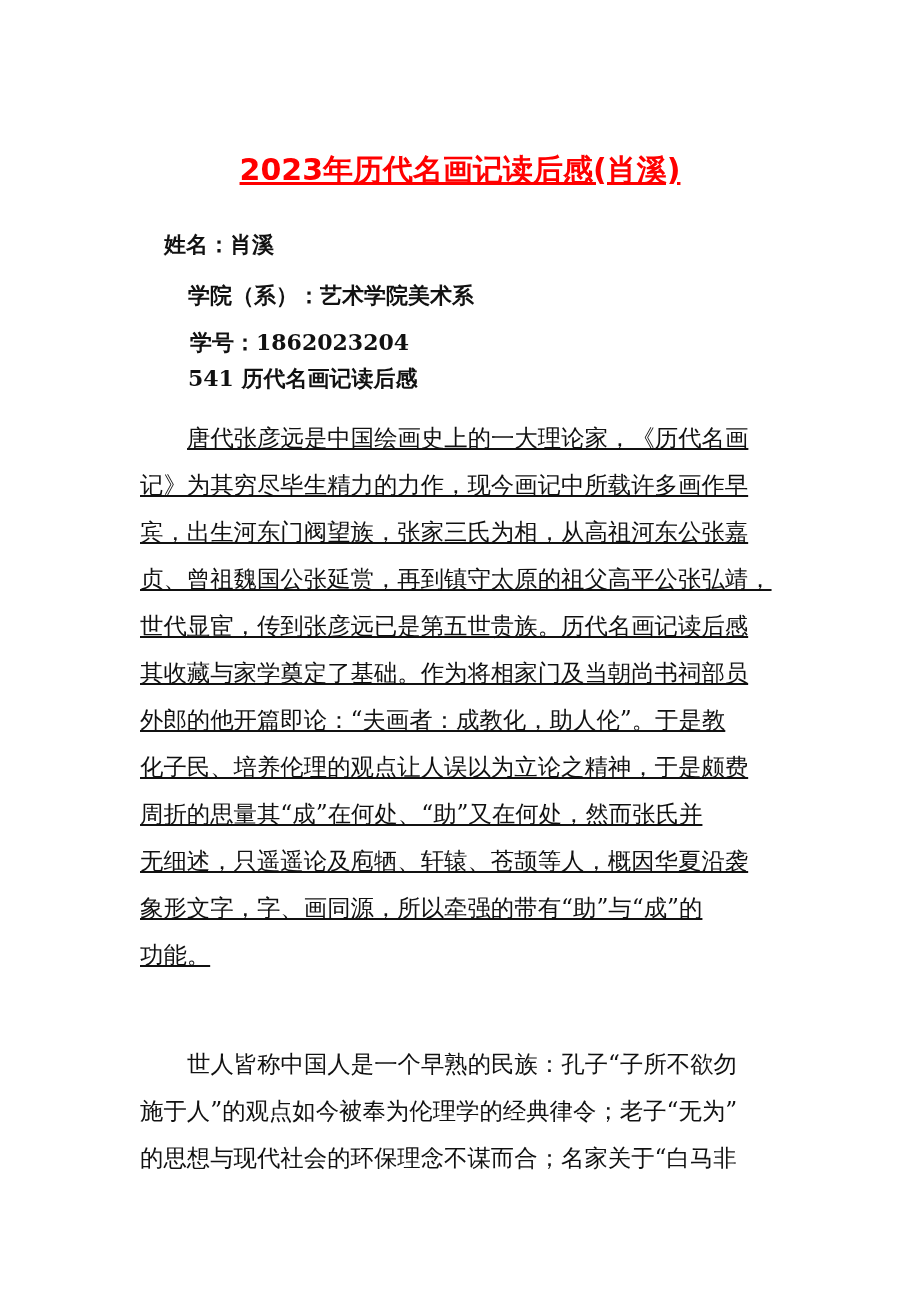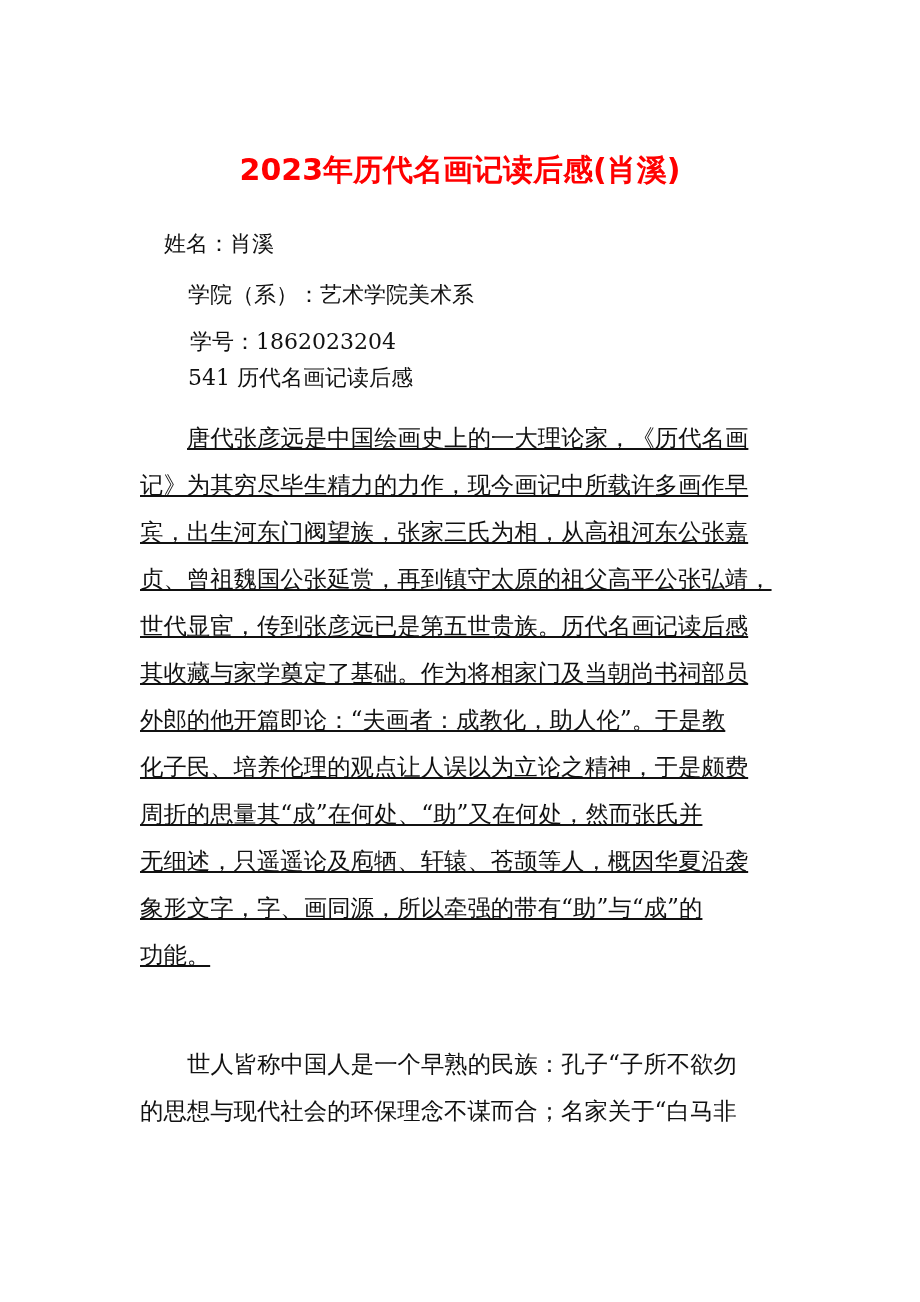--- a/index.html
+++ b/index.html
@@ -1,22 +1,22 @@
 <!DOCTYPE html>
 <html><head>
 <meta charset="utf-8">
 <style>
   html, body { margin: 0; padding: 0; background: #ffffff; }
   body { width: 920px; height: 1302px; position: relative; overflow: hidden;
          font-family: "DejaVu Serif", "Liberation Serif", serif; color: #111; }
   .page { position: absolute; left: 0; top: 0; width: 920px; height: 1302px; }
   .title { position: absolute; left: 0; top: 146px; width: 920px; text-align: center;
            font-family: "DejaVu Sans", "Liberation Sans", sans-serif; font-weight: bold;
-           font-size: 30px; line-height: 48px; color: #ff0000; letter-spacing: 0px; }
-  .meta { position: absolute; font-size: 22px; line-height: 30px; white-space: nowrap; }
+           font-size: 30px; line-height: 48px; color: #ff0000; letter-spacing: 0px; text-decoration: underline; }
+  .meta { position: absolute; font-size: 22px; line-height: 30px; white-space: nowrap; font-weight: bold; }
   .body-text { position: absolute; left: 140px; width: 640px; font-size: 23.4px;
                line-height: 47px; text-align: justify; }
   .p1 { top: 415px; text-decoration: underline; }
   .p2 { top: 1041px; }
   .line { display: block; white-space: nowrap; }
 </style>
 </head>
 <body>
 
 <div class="page">
@@ -37,15 +37,16 @@
     <span class="line">外郎的他开篇即论：“夫画者：成教化，助人伦”。于是教</span>
     <span class="line">化子民、培养伦理的观点让人误以为立论之精神，于是颇费</span>
     <span class="line">周折的思量其“成”在何处、“助”又在何处，然而张氏并</span>
     <span class="line">无细述，只遥遥论及庖牺、轩辕、苍颉等人，概因华夏沿袭</span>
     <span class="line">象形文字，字、画同源，所以牵强的带有“助”与“成”的</span>
     <span class="line">功能。</span>
   </div>
 
   <div class="body-text p2">
     <span class="line" style="padding-left:47px">世人皆称中国人是一个早熟的民族：孔子“子所不欲勿</span>
+    <span class="line">施于人”的观点如今被奉为伦理学的经典律令；老子“无为”</span>
     <span class="line">的思想与现代社会的环保理念不谋而合；名家关于“白马非</span>
   </div>
 </div>
 
 </body></html>

